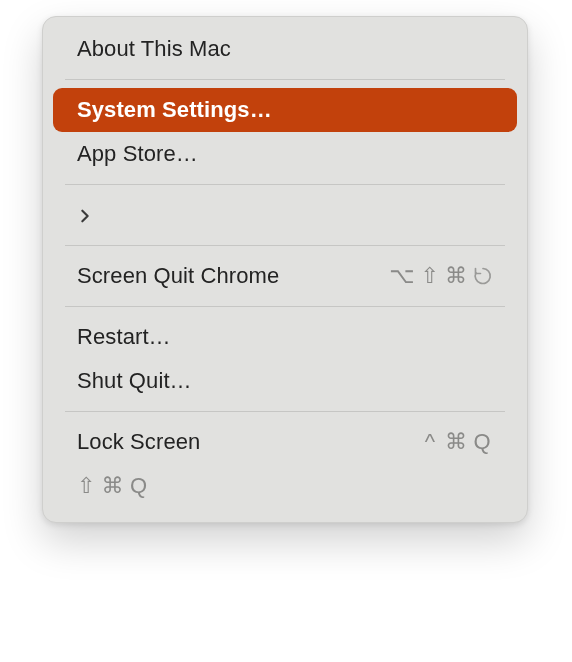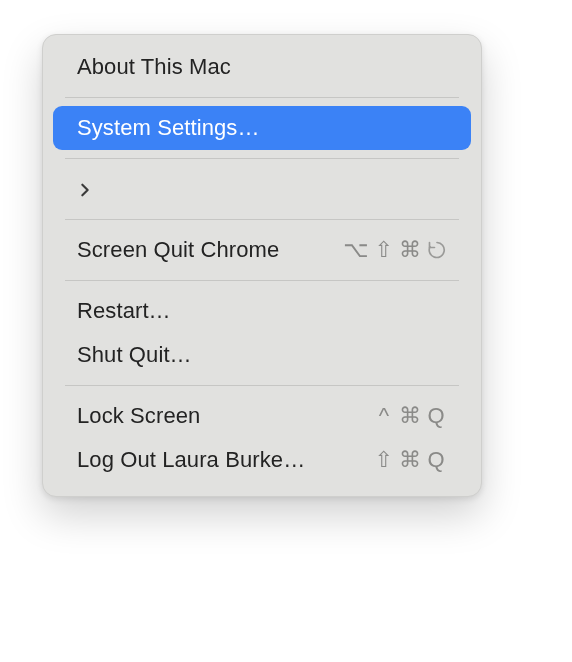--- a/index.html
+++ b/index.html
@@ -7,22 +7,22 @@
     padding: 0;
     width: 572px;
     height: 662px;
     background: #ffffff;
     font-family: -apple-system, "SF Pro Text", "Helvetica Neue", Arial, sans-serif;
     -webkit-font-smoothing: antialiased;
   }
   .menu {
     position: absolute;
     left: 42px;
-    top: 34px;
-    width: 440px;
+    top: 16px;
+    width: 486px;
     background: #e1e1df;
     border-radius: 14px;
     box-shadow: 0 18px 40px rgba(0,0,0,0.18), 0 2px 6px rgba(0,0,0,0.10);
     border: 1px solid #cfcfcd;
     padding: 10px 0 14px 0;
     box-sizing: border-box;
   }
   .item {
     display: flex;
     align-items: center;
@@ -31,22 +31,23 @@
     padding: 0 24px 0 24px;
     margin: 0 10px;
     border-radius: 9px;
     color: #232323;
     font-size: 22px;
     font-weight: 400;
     letter-spacing: 0.1px;
     cursor: default;
   }
   .item.highlight {
-    background: #3b82f6;
+    background: #c2410c;
     color: #ffffff;
+    font-weight: bold;
   }
   .item .label {
     white-space: nowrap;
     overflow: hidden;
     text-overflow: ellipsis;
   }
   .item .right {
     display: flex;
     align-items: center;
     gap: 4px;
@@ -93,20 +94,23 @@
   <div class="item">
     <span class="label">About This Mac</span>
   </div>
 
   <div class="sep"></div>
 
   <div class="item highlight">
     <span class="label">System Settings…</span>
   </div>
 
+  <div class="item">
+    <span class="label">App Store…</span>
+  </div>
 
   <div class="sep"></div>
 
   <div class="item">
     <span class="right">
       <span class="chevron">
         <svg viewBox="0 0 24 24" width="16" height="16">
             <path d="M8 4l8 8-8 8" fill="none" stroke="#3a3a3a" stroke-width="3.2" stroke-linecap="round" stroke-linejoin="round"></path>
           </svg>
       </span>
@@ -146,21 +150,20 @@
   <div class="item">
     <span class="label">Lock Screen</span>
     <span class="right kbd-group">
       <span class="glyph">^</span>
       <span class="glyph">⌘</span>
       <span class="glyph">Q</span>
     </span>
   </div>
 
   <div class="item">
-    <span class="label">Log Out Laura Burke…</span>
     <span class="right kbd-group">
       <span class="glyph">⇧</span>
       <span class="glyph">⌘</span>
       <span class="glyph">Q</span>
     </span>
   </div>
 
 </div>
 
 </body></html>

